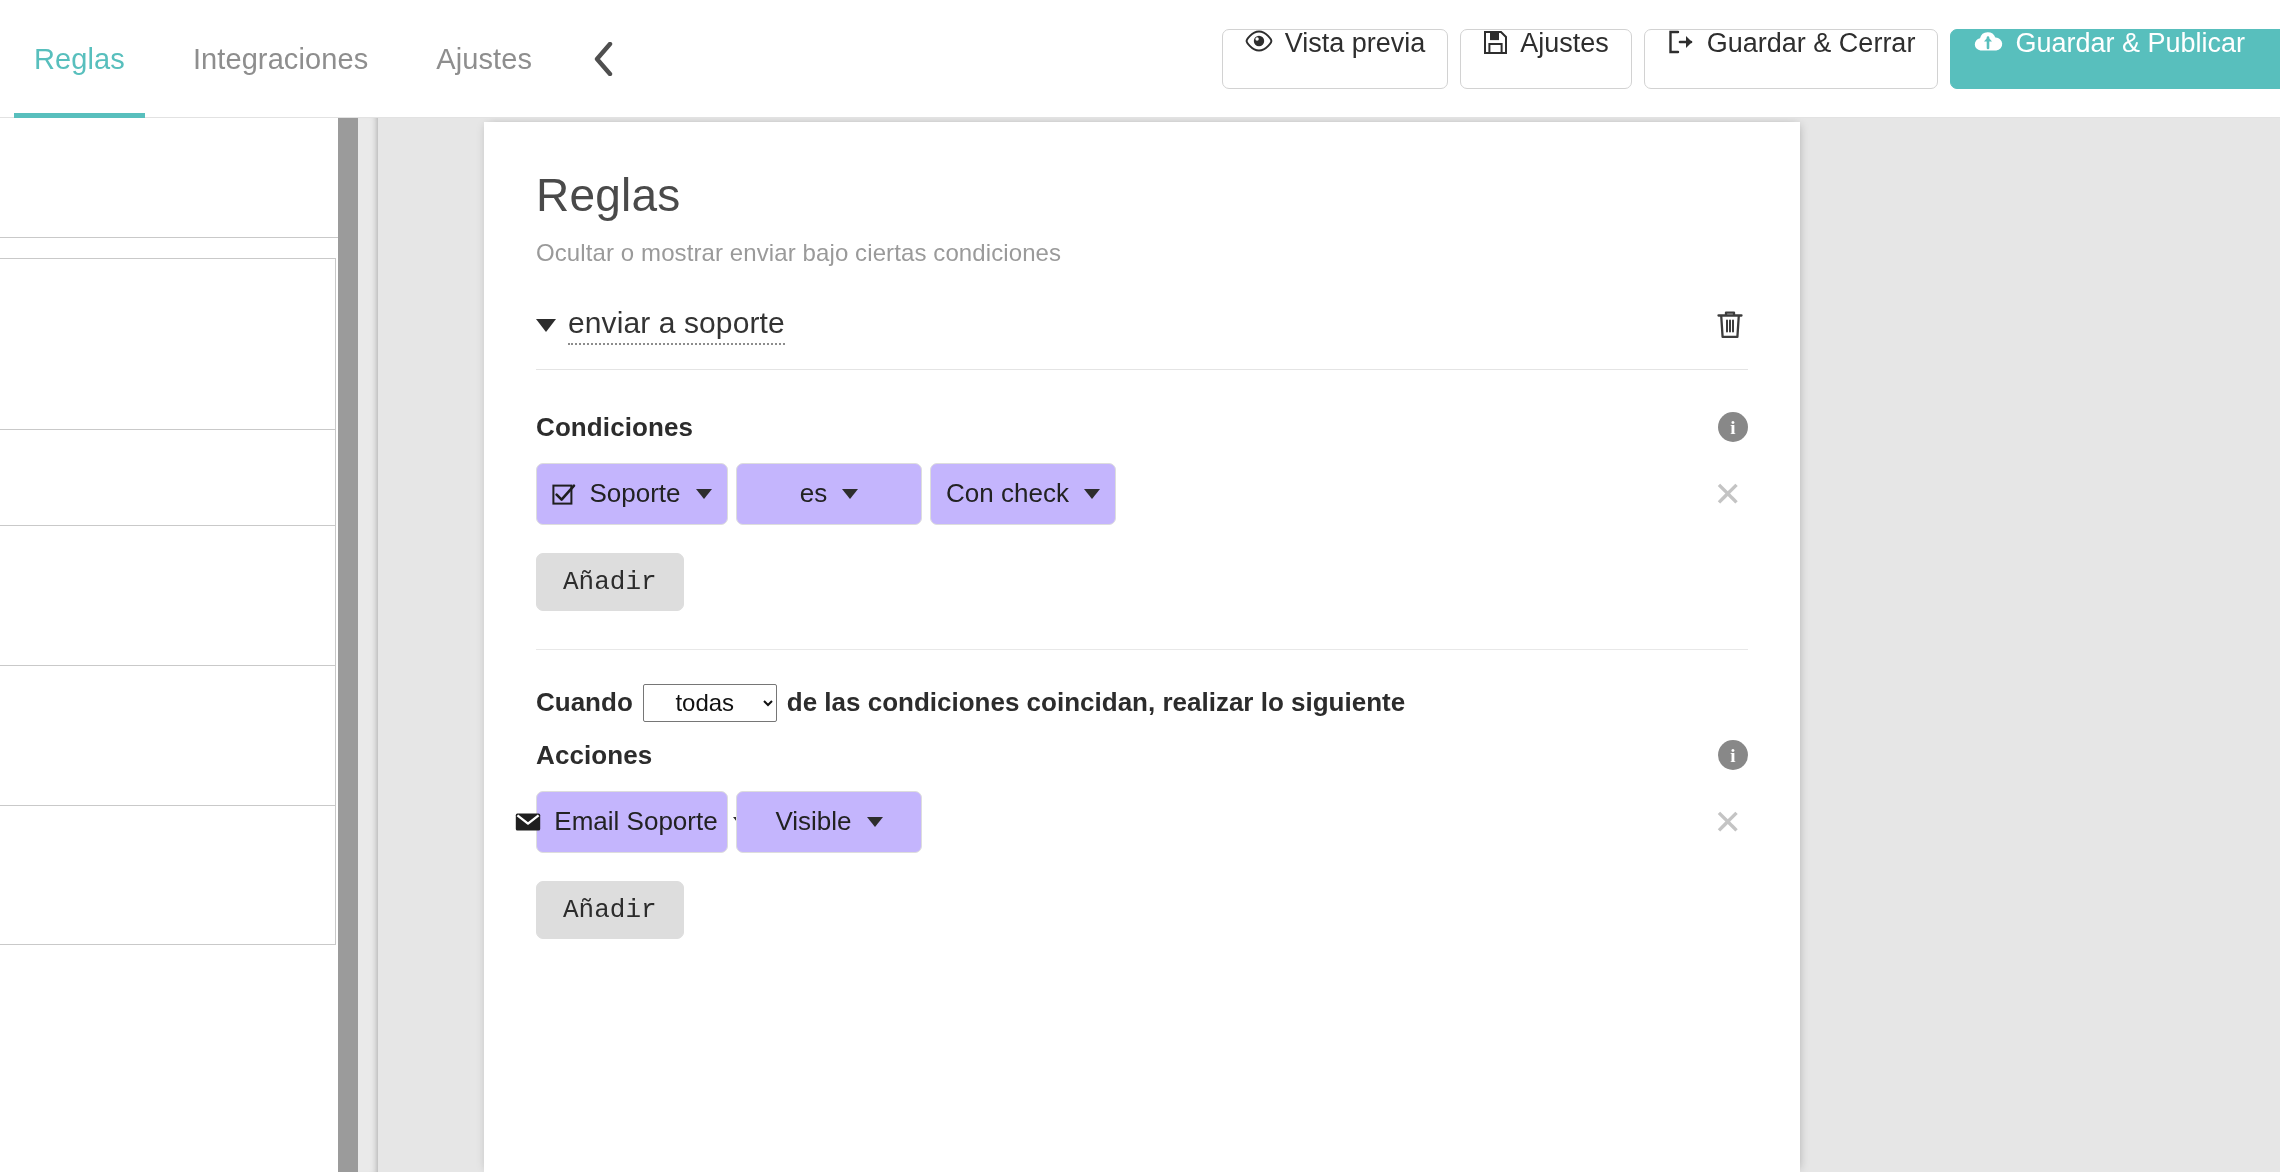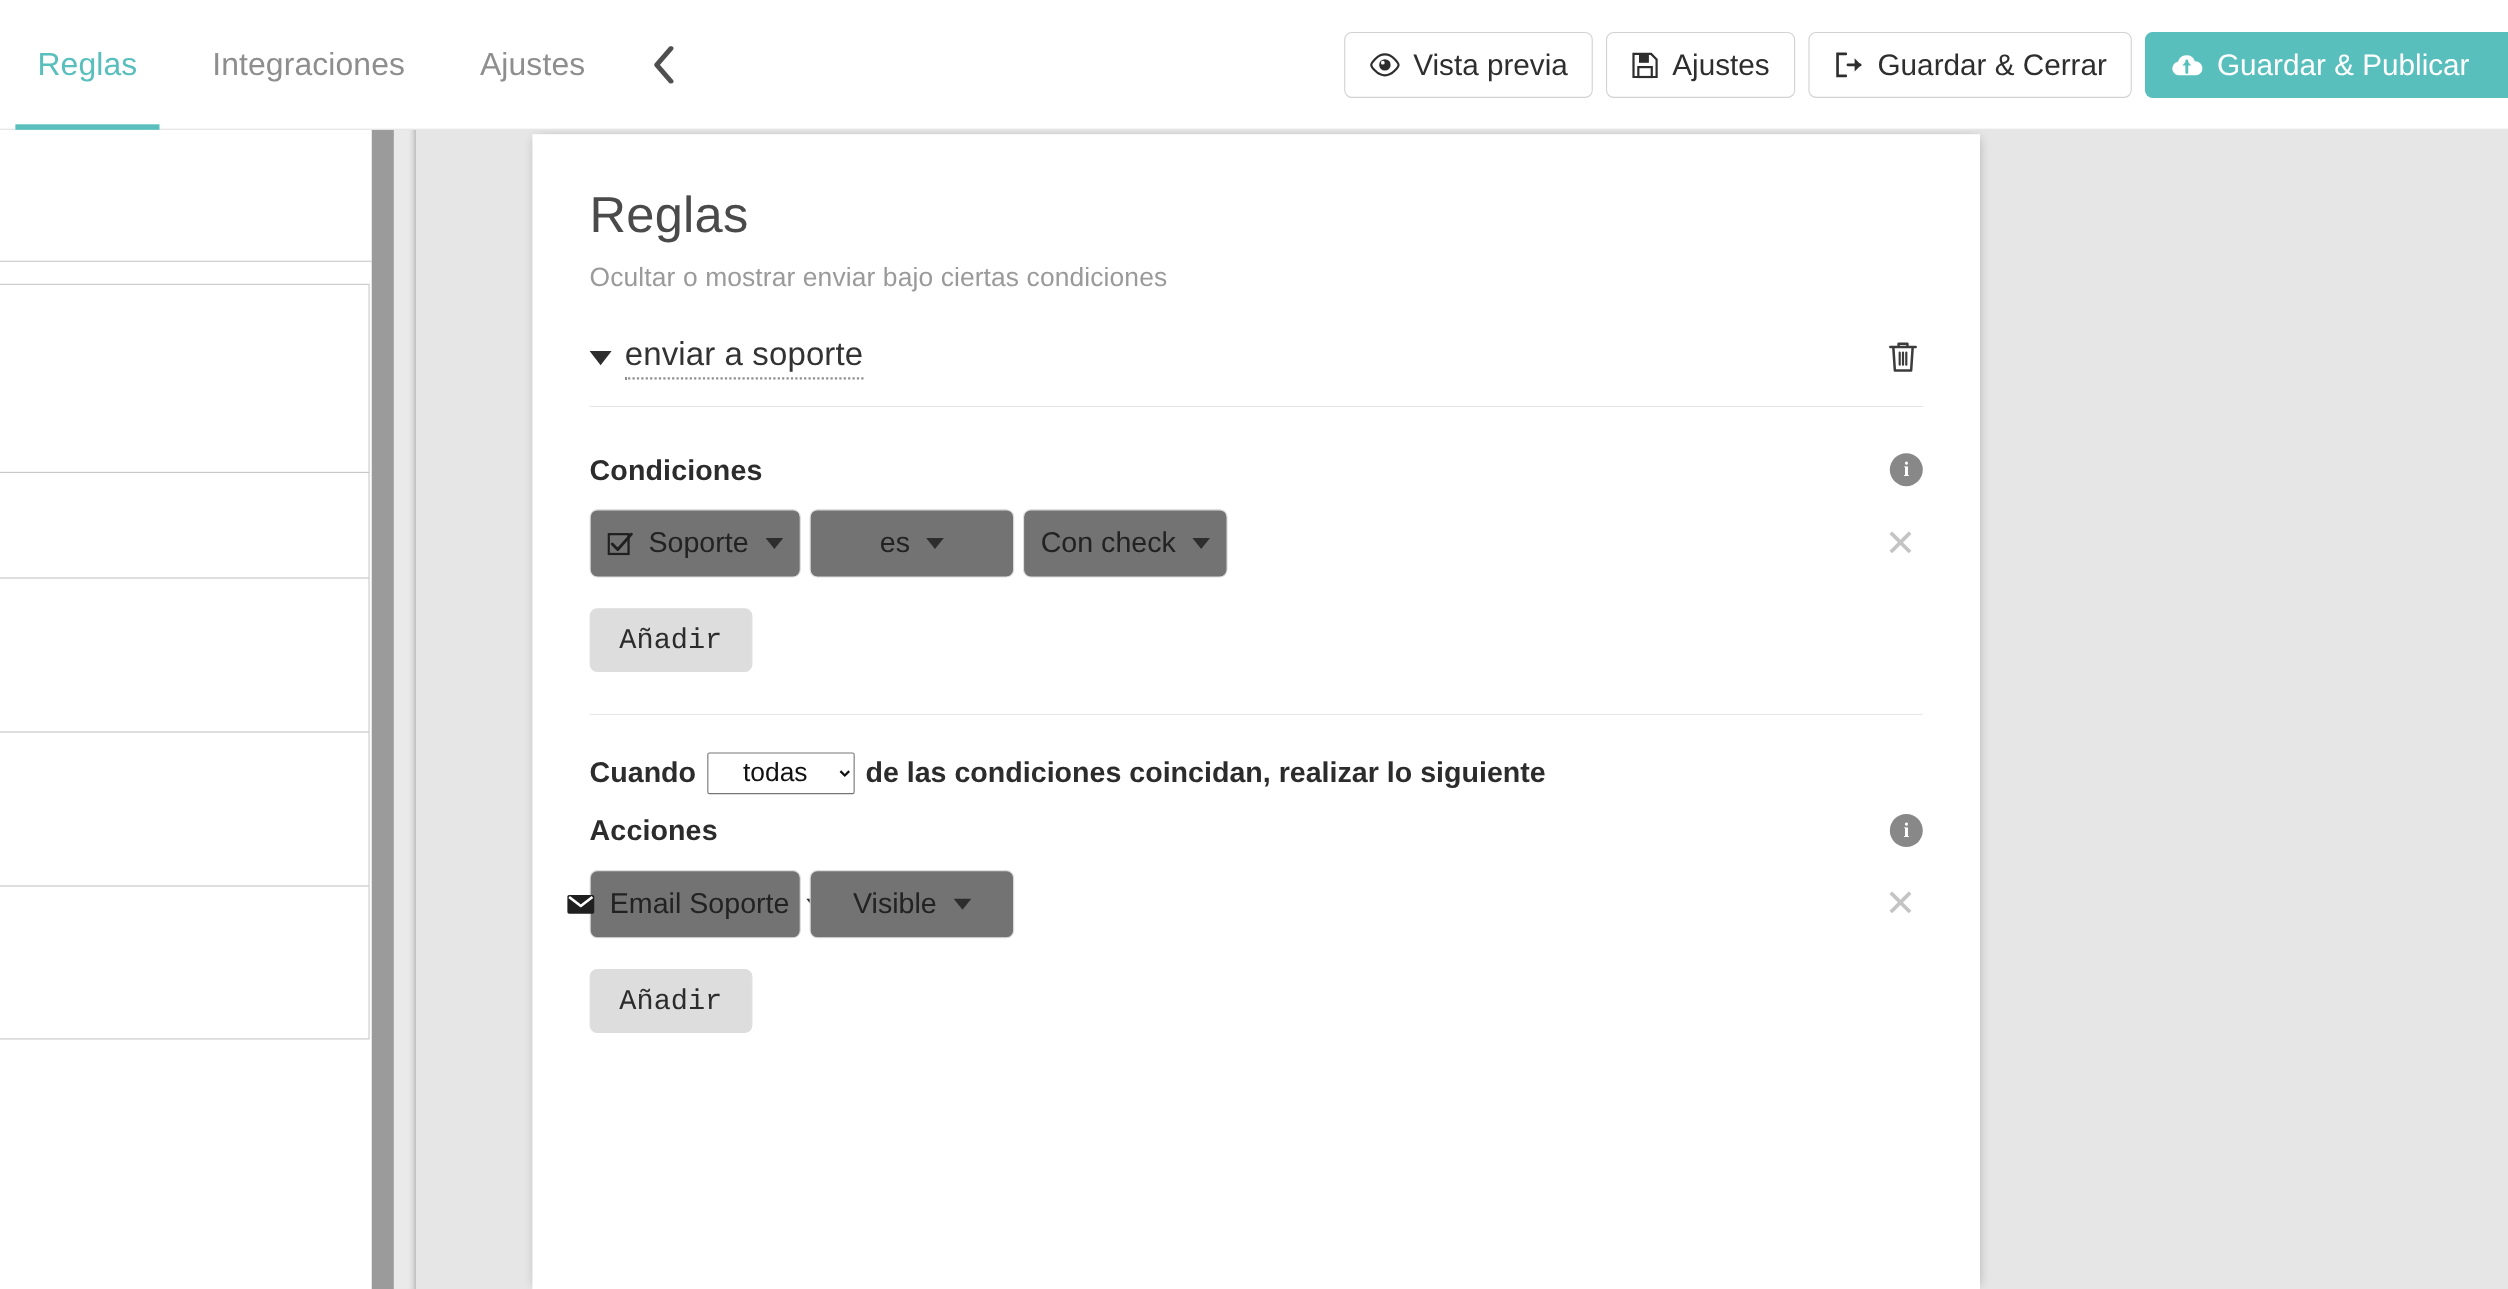--- a/index.html
+++ b/index.html
@@ -83,21 +83,20 @@
     position: absolute;
     right: 0; top: 0;
     height: 118px;
     display: flex;
     align-items: center;
   }
 
   .btn {
     height: 60px;
     display: inline-flex;
-    align-items: center;
     gap: 12px;
     padding: 0 22px;
     font-size: 27px;
     font-family: "Liberation Sans", sans-serif;
     color: #2e2e2e;
     background: #ffffff;
     border: 1px solid #d2d2d2;
     border-radius: 7px;
     cursor: pointer;
     white-space: nowrap;
@@ -249,21 +248,21 @@
   .row-fields { display: flex; gap: 8px; }
 
   .dd {
     height: 62px;
     min-width: 186px;
     display: inline-flex;
     align-items: center;
     justify-content: center;
     gap: 13px;
     padding: 0 22px;
-    background: #737373;
+    background: #c4b5fd;
     border: 1px solid #dddddd;
     border-radius: 7px;
     font-size: 26px;
     color: #222222;
     cursor: pointer;
     white-space: nowrap;
     font-family: "Liberation Sans", sans-serif;
   }
   .dd.w1 { width: 192px; }
   .dd.w2 { width: 186px; }

